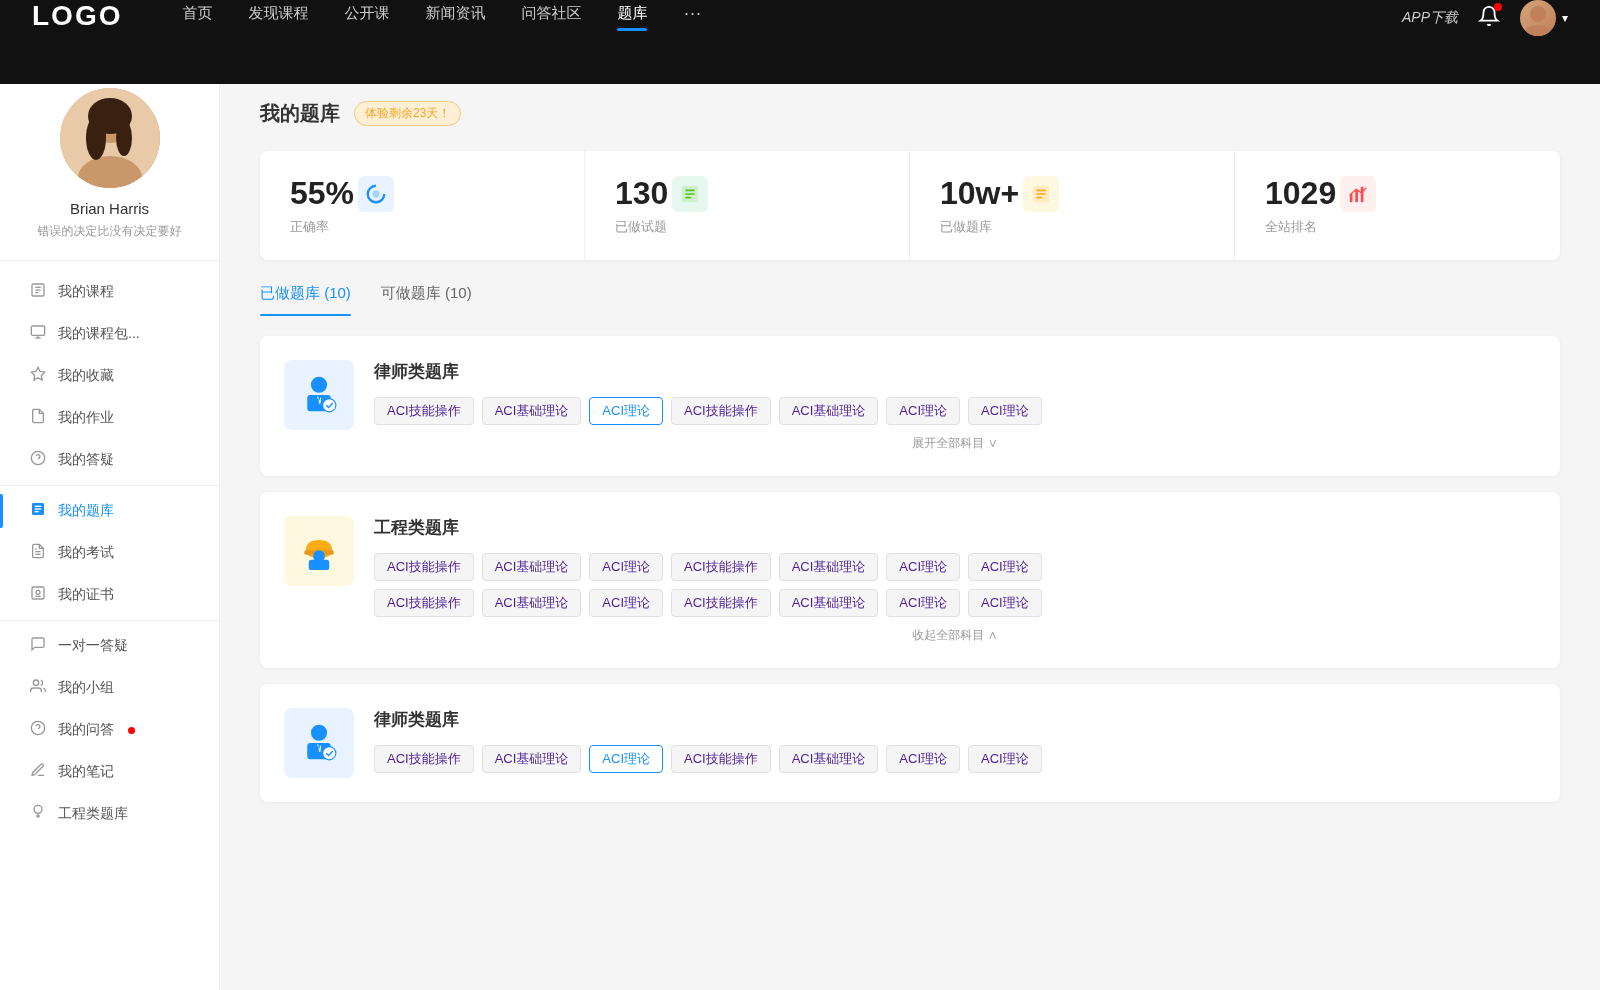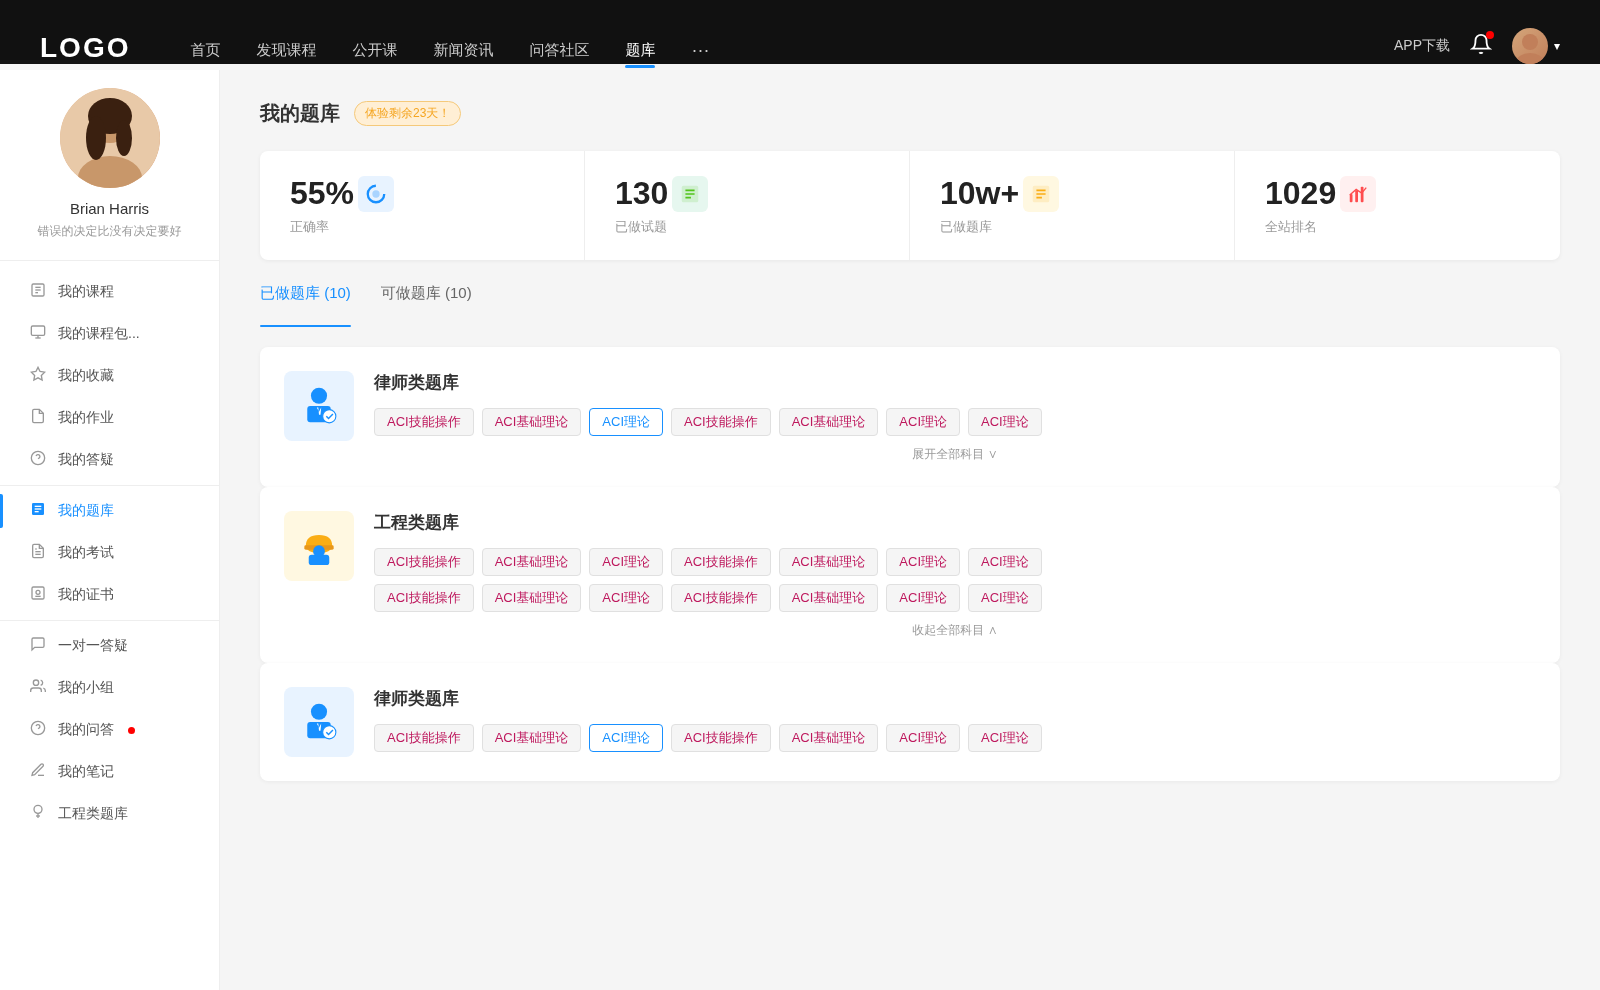--- a/index.html
+++ b/index.html
@@ -1,24 +1,24 @@
 <!DOCTYPE html>
 <html><head>
   <meta charset="utf-8">
   <style>
     * { box-sizing: border-box; margin: 0; padding: 0; }
     body { font-family: "PingFang SC", "Microsoft YaHei", sans-serif; background: #f5f5f5; min-height: 990px; }
 
     
     .header {
       background: #111;
-      height: 64px;
-      display: flex;
-      align-items: flex-end;
-      padding: 0 40px;
+      height: 84px;
+      display: flex;
+      align-items: flex-start;
+      padding: 0 32px;
       position: fixed;
       top: 0; left: 0; right: 0;
       z-index: 100;
     }
     .logo {
       color: white;
       font-size: 28px;
       font-weight: bold;
       letter-spacing: 2px;
       margin-right: 60px;
@@ -51,20 +51,21 @@
     .nav-more { color: #ccc; font-size: 18px; cursor: pointer; }
     .header-right {
       display: flex;
       align-items: center;
       gap: 20px;
     }
     .app-download {
       color: #ccc;
       font-size: 14px;
       cursor: pointer;
+      font-style: italic;
     }
     .bell-icon {
       position: relative;
       cursor: pointer;
     }
     .bell-icon svg { fill: none; stroke: white; }
     .bell-dot {
       position: absolute;
       top: -2px; right: -2px;
       width: 8px; height: 8px;
@@ -245,40 +246,41 @@
     
     .tabs-row {
       display: flex;
       gap: 30px;
       margin-bottom: 20px;
     }
     .tab-item {
       font-size: 15px;
       color: #666;
       cursor: pointer;
-      padding-bottom: 24px;
+      padding-bottom: 13px;
       position: relative;
     }
     .tab-item.active {
       color: #1890ff;
       font-weight: 500;
     }
     .tab-item.active::after {
       content: '';
       position: absolute;
       bottom: 0; left: 0; right: 0;
       height: 2px;
       background: #1890ff;
       border-radius: 1px;
     }
 
     
     .qbank-card {
       background: white;
       border-radius: 8px;
+      margin-bottom: 16px;
       padding: 24px;
       box-shadow: 0 1px 4px rgba(0,0,0,0.05);
     }
     .qbank-card-header {
       display: flex;
       align-items: flex-start;
       gap: 20px;
     }
     .qbank-icon-wrapper {
       width: 70px; height: 70px;
@@ -294,21 +296,21 @@
       color: #333;
       margin-bottom: 14px;
     }
     .tags-row {
       display: flex;
       flex-wrap: wrap;
       gap: 8px;
     }
     .tag {
       font-size: 13px;
-      color: #be185d;
+      color: #4c1d95;
       background: #f5f5f5;
       border: 1px solid #e0e0e0;
       border-radius: 4px;
       padding: 4px 12px;
       cursor: pointer;
     }
     .tag.active {
       color: #1890ff;
       border-color: #1890ff;
       background: white;

